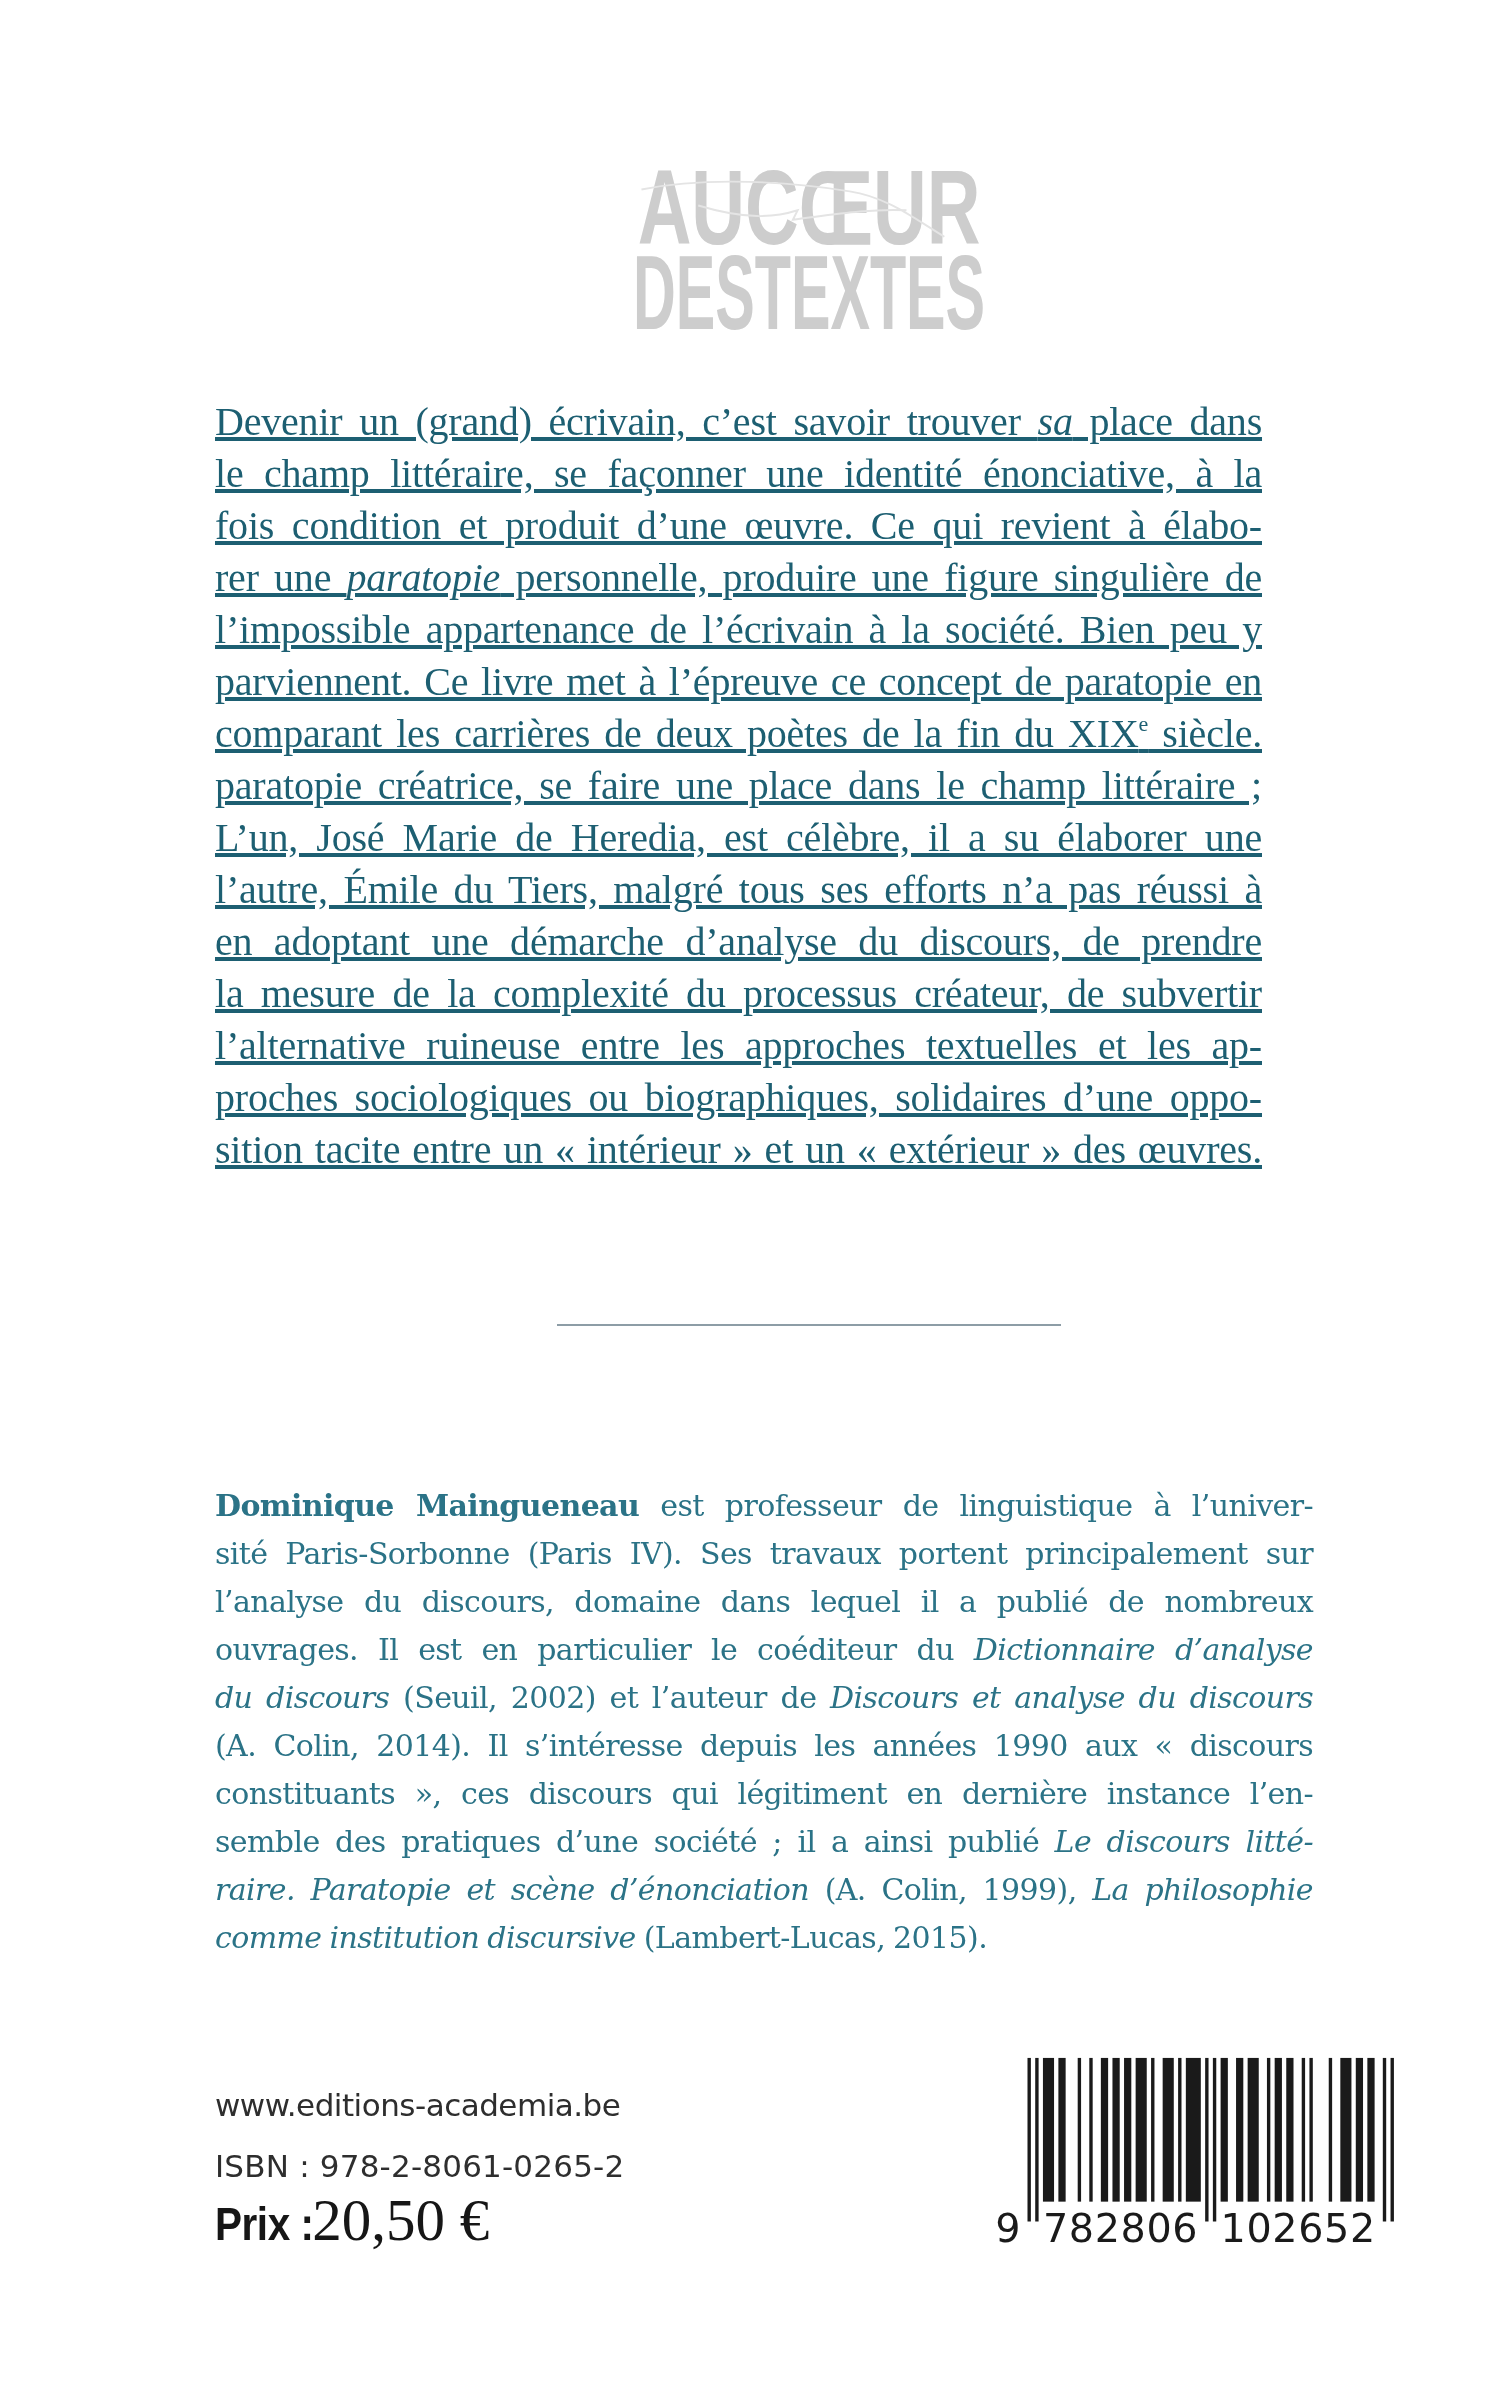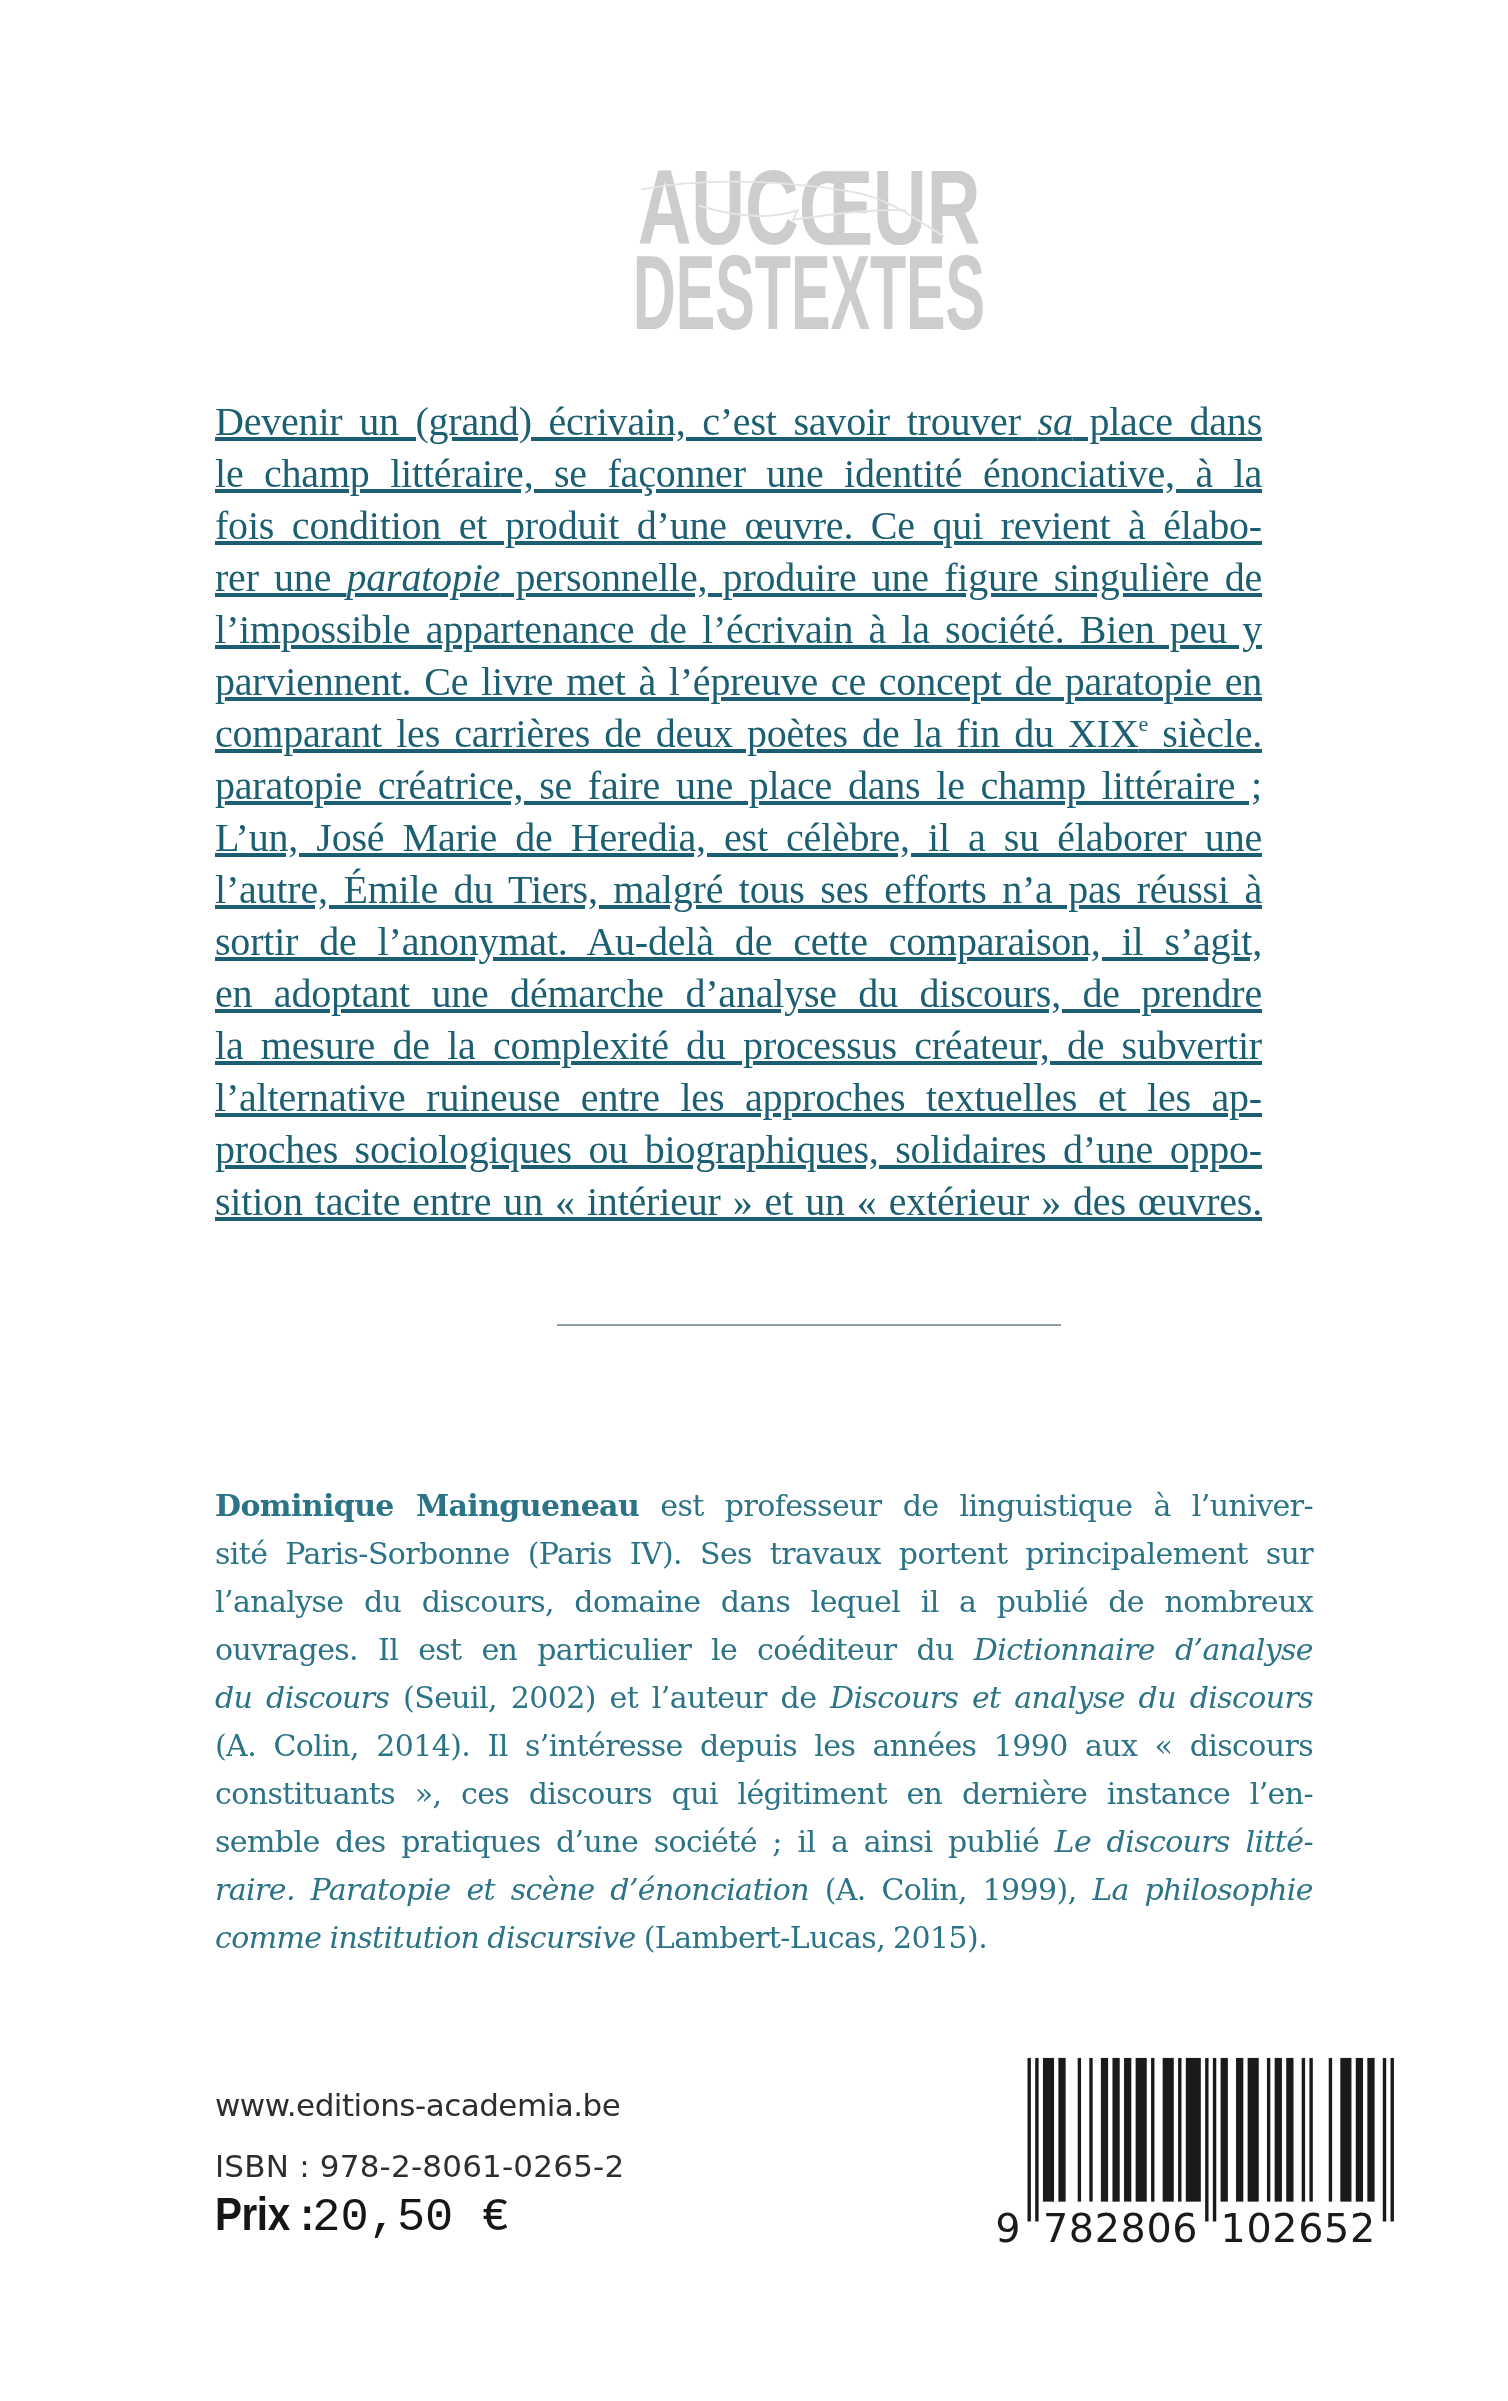--- a/index.html
+++ b/index.html
@@ -23,21 +23,21 @@
   .bio .last-left { text-align:right; text-align-last:left; }
   .bio b { font-weight:bold; }
 
   .meta { position:absolute; left:215px; font-family:"DejaVu Sans", "Liberation Sans", sans-serif;
           color:#2e2e2e; font-size:31px; letter-spacing:-0.5px;margin-top:32px; }
   .url { top:2055px; }
   .isbn { top:2116px; letter-spacing:0.2px; }
   .price { position:absolute; left:215px; top:2186px; color:#161616; white-space:nowrap; }
   .price .lbl { font-family:"Liberation Sans", "DejaVu Sans", sans-serif; font-weight:bold;
                 font-size:47px; transform:scaleX(0.86); transform-origin:left; display:inline-block; letter-spacing:-0.5px; }
-  .price .val { font-family:Liberation Mono, monospace; font-size:47px; margin-left:-21px;margin-top:20px; }
+  .price .val { font-family:Liberation Serif, serif; font-size:59px; margin-left:-21px;margin-top:20px; }
 
   .barcode { position:absolute; left:984px; top:2055px; width:416px; height:194px; }
   .barcode svg { width:100%; height:100%; display:block; }
 </style>
 </head>
 <body>
 
 <div class="logo">
   <svg viewBox="0 0 374 182" preserveAspectRatio="none">
     <text id="logo-l1" x="187" y="86" text-anchor="middle" textLength="362" lengthAdjust="spacingAndGlyphs" font-family="Liberation Sans, DejaVu Sans, sans-serif" font-weight="bold" font-size="112" fill="#cdcdcd">AUCŒUR</text>
@@ -50,21 +50,20 @@
     <span class="line"><span>Devenir un (grand) écrivain, c’est savoir trouver </span><i>sa</i><span> place dans</span></span>
     <span class="line"><span>le champ littéraire, se façonner une identité énonciative, à la</span></span>
     <span class="line"><span>fois condition et produit d’une œuvre. Ce qui revient à élabo-</span></span>
     <span class="line"><span>rer une </span><i>paratopie</i><span> personnelle, produire une figure singulière de</span></span>
     <span class="line"><span>l’impossible appartenance de l’écrivain à la société. Bien peu y</span></span>
     <span class="line"><span>parviennent. Ce livre met à l’épreuve ce concept de paratopie en</span></span>
     <span class="line"><span>comparant les carrières de deux poètes de la fin du XIX</span><sup class="e">e</sup><span> siècle.</span></span>
     <span class="line"><span>paratopie créatrice, se faire une place dans le champ littéraire ;</span></span>
     <span class="line"><span>L’un, José Marie de Heredia, est célèbre, il a su élaborer une</span></span>
     <span class="line"><span>l’autre, Émile du Tiers, malgré tous ses efforts n’a pas réussi à</span></span>
-    <span class="line"><span>sortir de l’anonymat. Au-delà de cette comparaison, il s’agit,</span></span>
     <span class="line"><span>en adoptant une démarche d’analyse du discours, de prendre</span></span>
     <span class="line"><span>la mesure de la complexité du processus créateur, de subvertir</span></span>
     <span class="line"><span>l’alternative ruineuse entre les approches textuelles et les ap-</span></span>
     <span class="line"><span>proches sociologiques ou biographiques, solidaires d’une oppo-</span></span>
     <span class="line last-left"><span>sition tacite entre un « intérieur » et un « extérieur » des œuvres.</span></span>
   </div>
 
 <div class="divider"></div>
 
 <div class="bio" id="bio">

